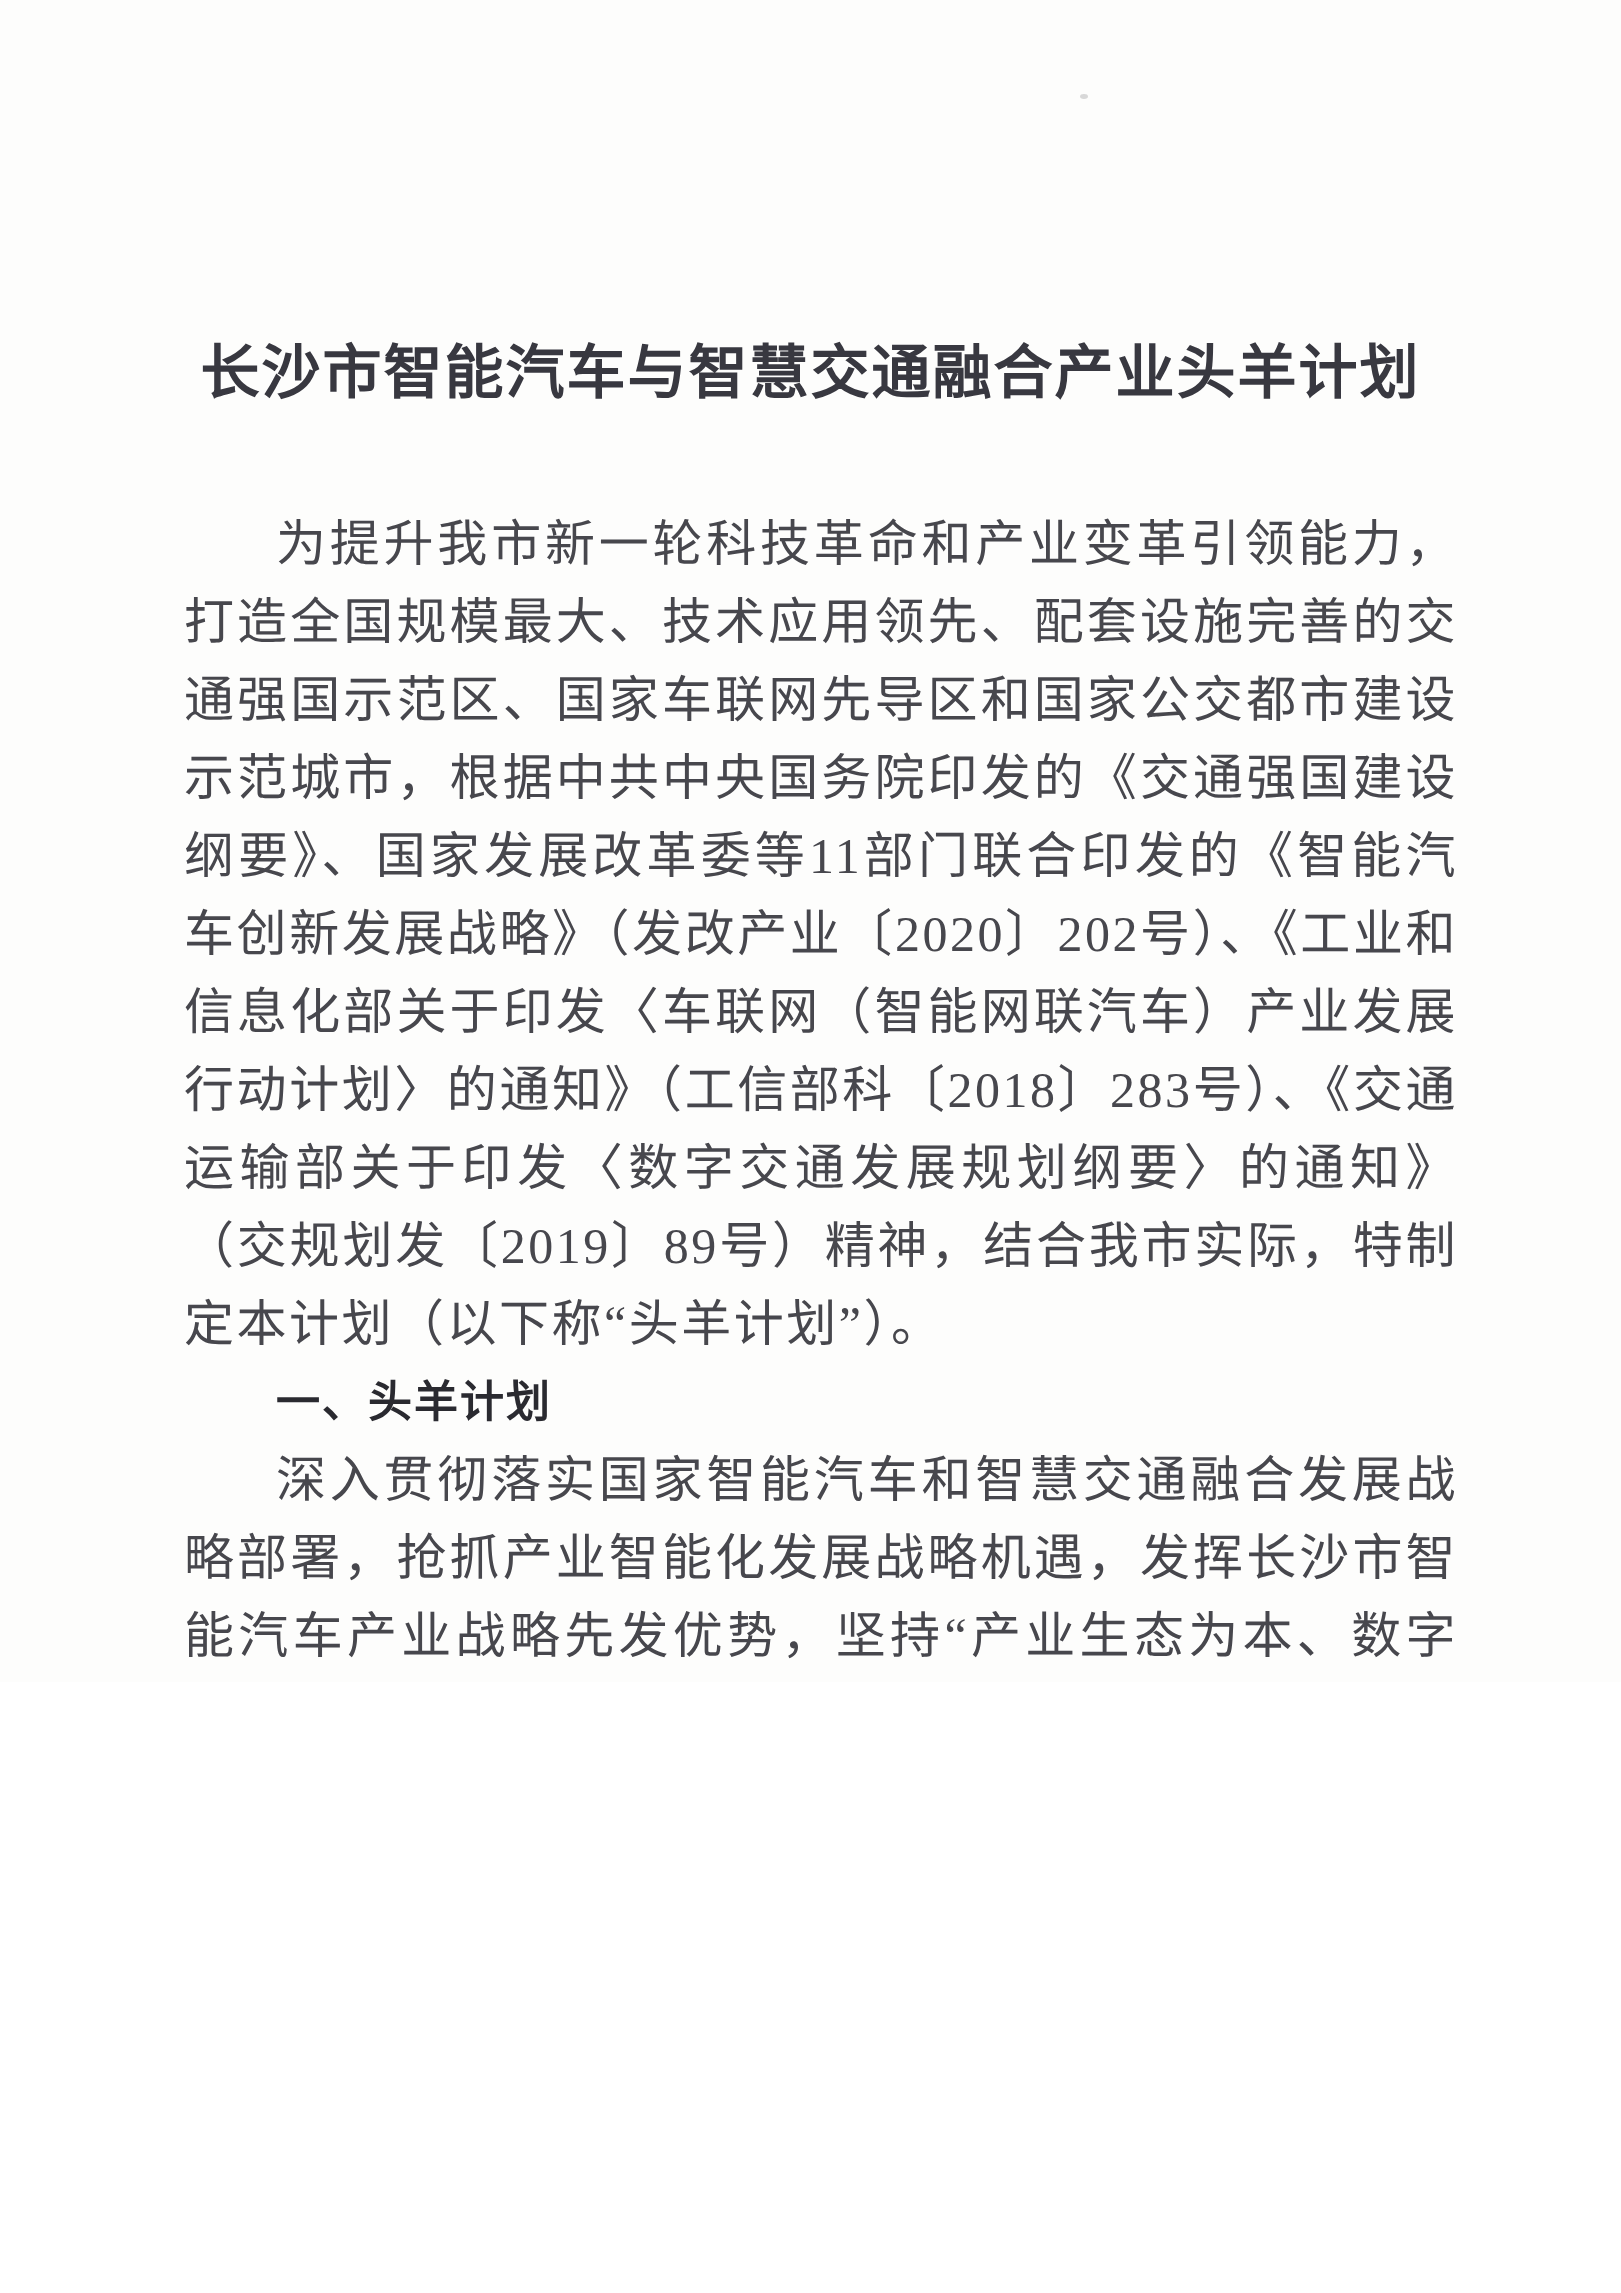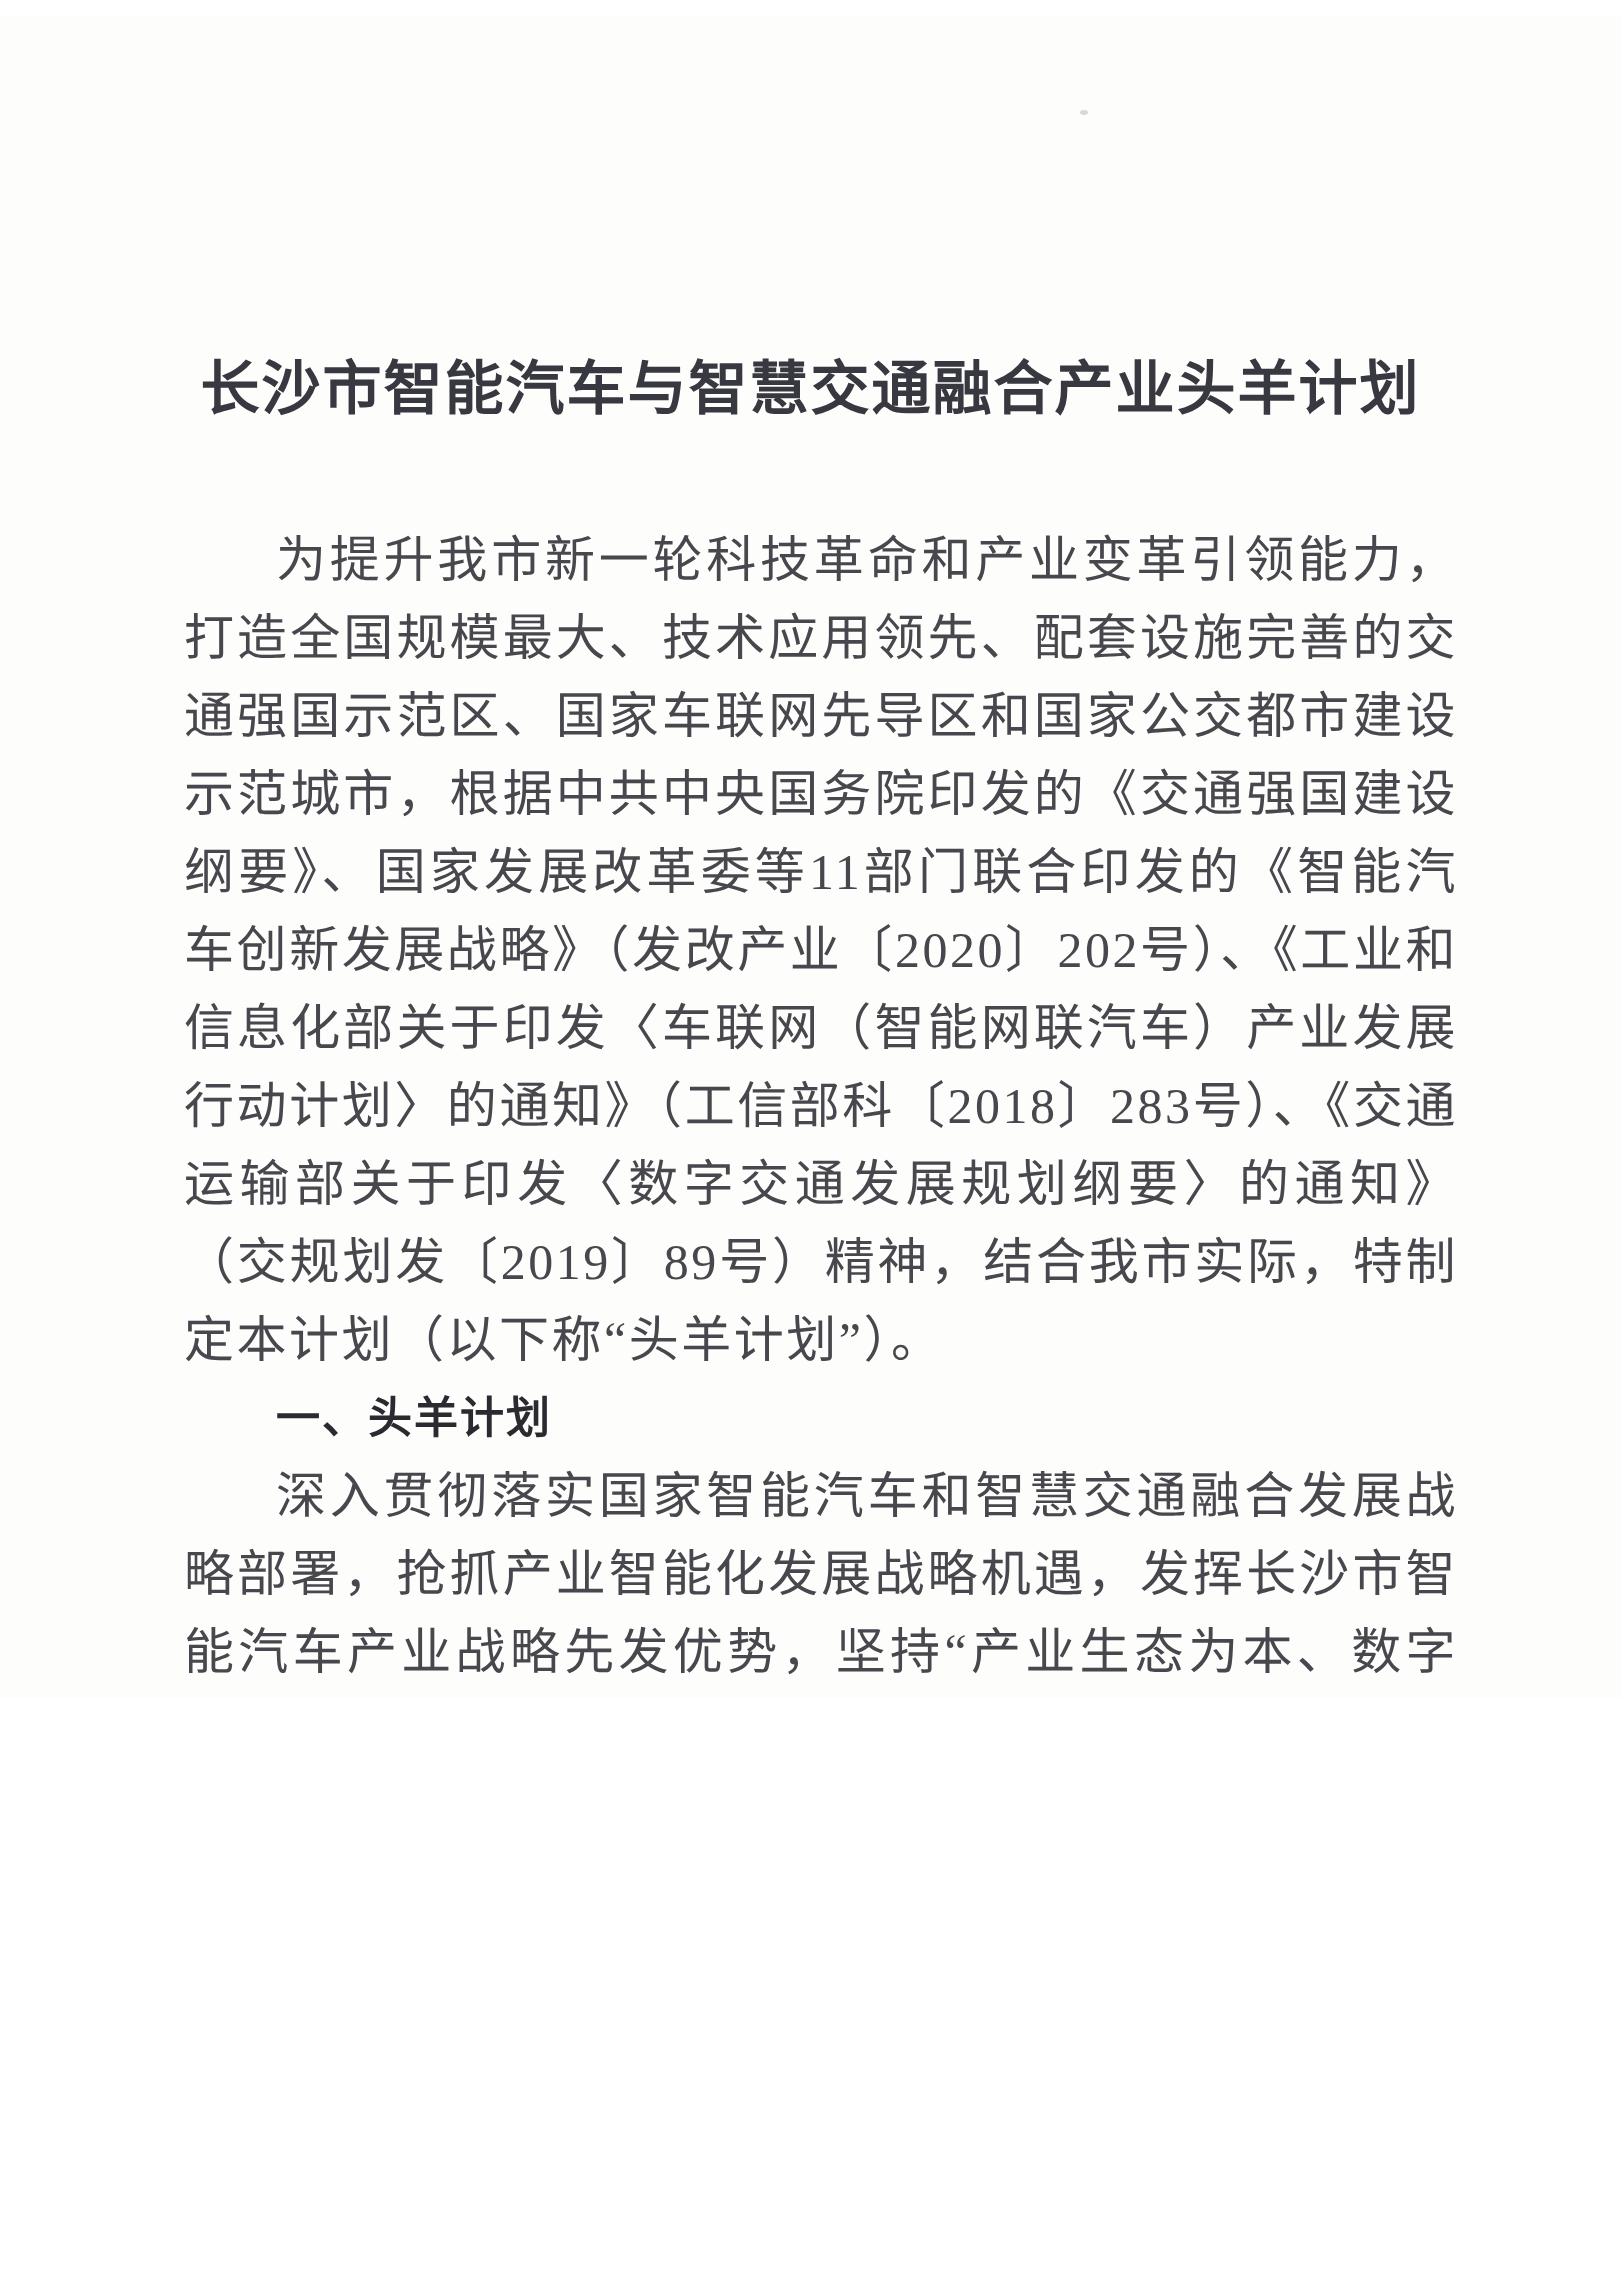--- a/index.html
+++ b/index.html
@@ -5,21 +5,21 @@
 <style>
   html, body {
     margin: 0;
     padding: 0;
     background: #ffffff;
   }
   .page {
     position: relative;
     width: 1621px;
     height: 1682px;
-    margin: 16px auto;
+    margin: 0 auto;
     background: #fdfdfc;
     overflow: hidden;
     font-family: "Liberation Serif", "DejaVu Serif", serif;
   }
   .doc-title {
     margin: 0;
     padding: 335px 118px 0 118px;
     text-align: center;
     font-size: 59px;
     line-height: 76px;

